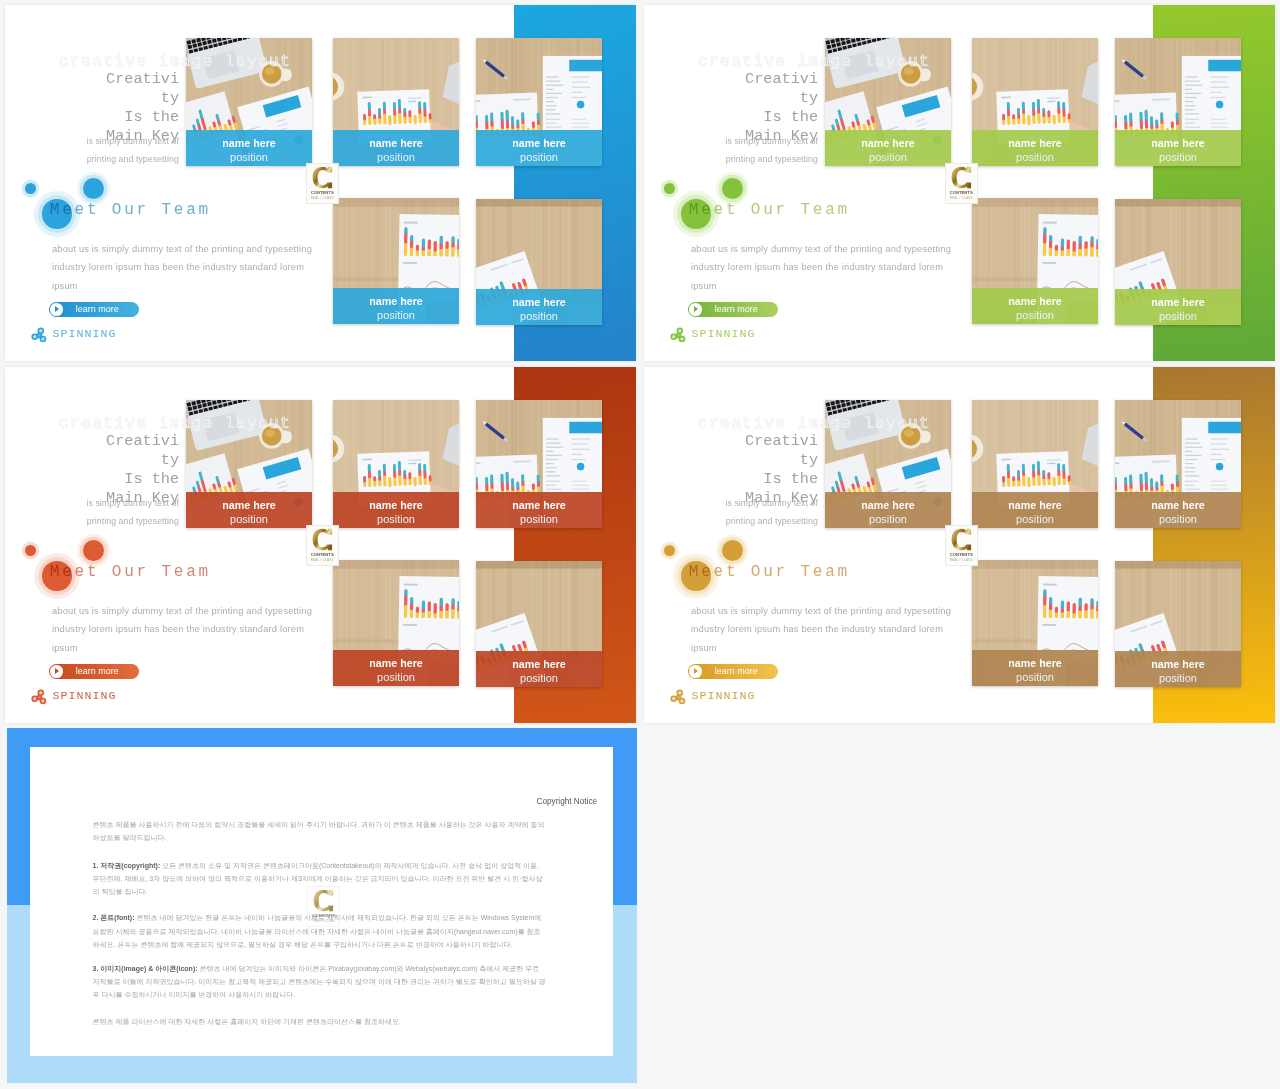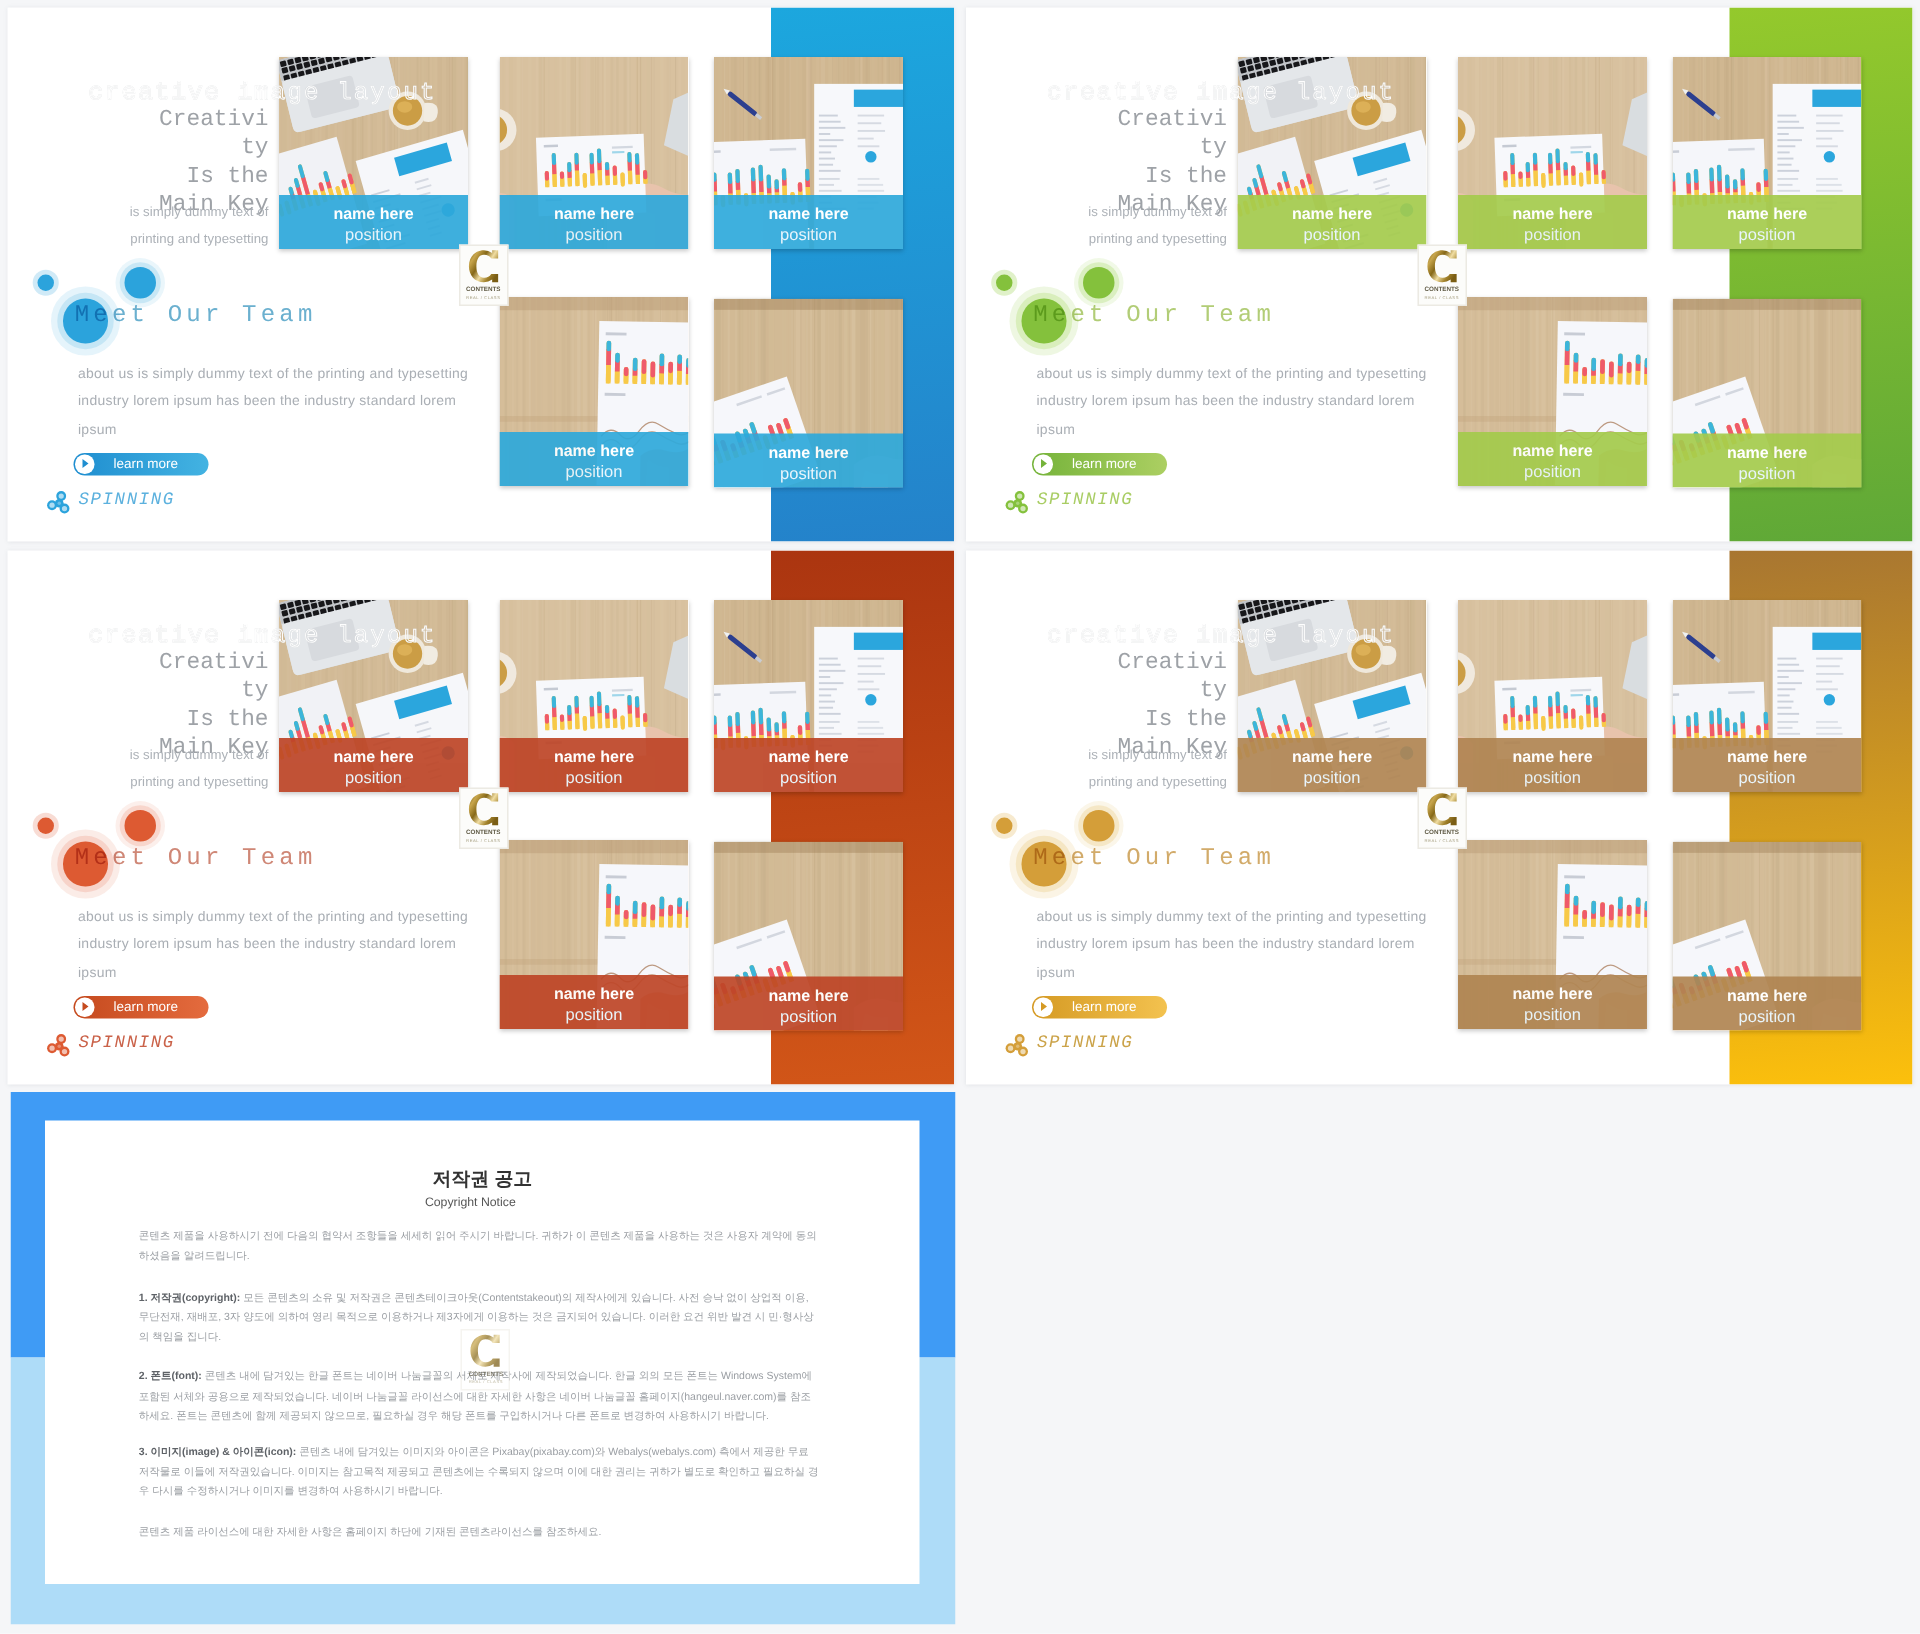--- a/index.html
+++ b/index.html
@@ -16,34 +16,34 @@
     text-align:right;line-height:18.9px;width:78px;word-break:break-word;}
   .subl{position:absolute;font-size:8.8px;letter-spacing:0.05px;color:#acb1b7;line-height:18.8px;text-align:right;width:124px;}
   .meet{position:absolute;font-family:"Liberation Mono",monospace;font-size:16px;letter-spacing:2.8px;white-space:nowrap;z-index:3;mix-blend-mode:multiply;font-family:"Liberation Mono",monospace;}
   .dot{position:absolute;border-radius:50%;}
   .para{position:absolute;font-size:9.3px;letter-spacing:0.18px;color:#a9aeb4;line-height:18.7px;width:266px;}
   .btn{position:absolute;height:15.5px;border-radius:8px;}
   .btn .lbl{position:absolute;left:27.1px;top:3.2px;font-size:9px;color:#ffffff;line-height:9px;}
   .playc{position:absolute;left:1.4px;top:1.4px;width:12.7px;height:12.7px;border-radius:50%;background:#fff;}
   .playc i{position:absolute;left:4.8px;top:3.2px;width:0;height:0;border-left:4.6px solid;
      border-top:3.2px solid transparent;border-bottom:3.2px solid transparent;}
-  .brand{position:absolute;font-style:italic;}
+  .brand{position:absolute;}
   .brand .bt{position:absolute;left:21.5px;top:0.5px;font-family:"Liberation Mono",monospace;font-size:11.6px;letter-spacing:1.05px;}
   .card{position:absolute;overflow:hidden;box-shadow:0 1px 3px rgba(0,0,0,0.22);z-index:5;}
   .card svg.ph{position:absolute;left:0;top:0;}
   .card .band{position:absolute;left:0;right:0;bottom:0;}
   .card .nm{position:absolute;left:0;right:0;text-align:center;color:#ffffff;font-size:10.7px;font-weight:bold;line-height:10px;}
   .card .ps{position:absolute;left:0;right:0;text-align:center;color:#e8f5fc;font-size:11px;line-height:10px;}
   .wm{position:absolute;width:31px;height:39px;background:#fcfcfa;border:1px solid #eceae3;z-index:20;text-align:center;}
   .wm .cglyph{position:absolute;left:50%;margin-left:-10.5px;top:2px;}
   .wm .t1{position:absolute;left:0;right:0;top:26px;font-size:4.2px;letter-spacing:0px;color:#5f5a45;font-weight:bold;}
   .wm .t2{position:absolute;left:0;right:0;top:32px;font-size:2.8px;letter-spacing:0.35px;color:#a8a183;}
   .crinner{position:absolute;background:#fff;}
   .crtitle{position:absolute;left:0;right:0;text-align:center;font-size:12.6px;color:#333333;font-weight:bold;}
-  .crsub{position:absolute;left:0;right:16px;text-align:center;font-size:8.2px;color:#555555;}
+  .crsub{position:absolute;left:0;right:16px;text-align:right;font-size:8.2px;color:#555555;}
   .crp{position:absolute;font-size:7px;color:#9a9ea3;line-height:13.1px;}
   .crp b{color:#5e6267;font-weight:bold;}
 </style>
 </head>
 <body>
 
 <svg width="0" height="0" style="position:absolute" aria-hidden="true">
     <defs>
       <symbol id="p1" viewBox="0 0 200 200" preserveAspectRatio="none">
         <rect width="200" height="200" fill="#d2ba96"></rect>
@@ -1115,21 +1115,20 @@
         </defs>
         <path fill="url(#gold)" d="M20.1 6.4 L20.1 0.8 L16.1 0.8 L16.1 2.6 A9.9 9.9 0 0 0 10.6 0.8 C4.6 0.8 0.6 5.4 0.6 11.5 C0.6 17.6 4.6 22.2 10.6 22.2 A9.9 9.9 0 0 0 16.1 20.4 L16.1 22.2 L20.1 22.2 L20.1 16.6 L15.5 16.6 A5.6 5.6 0 0 1 10.6 19.1 C7.3 19.1 5.6 15.9 5.6 11.5 C5.6 7.1 7.3 3.9 10.6 3.9 A5.6 5.6 0 0 1 15.5 6.4 Z"></path>
       </svg>
       <div class="t1">CONTENTS</div>
       <div class="t2">REAL / CLASS</div>
     </div>
     <div class="slide" style="left:6.75px;top:727.8px;width:630px;height:355px;background:transparent;box-shadow:none;">
       <div style="position:absolute;left:0;top:0;width:630px;height:177px;background:#3f9bf5;"></div>
       <div style="position:absolute;left:0;top:177px;width:630px;height:178px;background:#aedcf8;"></div>
       <div class="crinner" style="left:23.3px;top:19.7px;width:583px;height:309px;">
-        <div class="crtitle" style="top:30.8px;">저작권 공고</div>
         <div class="crsub" style="top:49.2px;">Copyright Notice</div>
         <div class="crp" style="left:62.5px;top:70.5px;width:454px;">콘텐츠 제품을 사용하시기 전에 다음의 협약서 조항들을 세세히 읽어 주시기 바랍니다. 귀하가 이 콘텐츠 제품을 사용하는 것은 사용자 계약에 동의하셨음을 알려드립니다.</div>
         <div class="crp" style="left:62.5px;top:111.5px;width:454px;"><b>1. 저작권(copyright):</b><span> 모든 콘텐츠의 소유 및 저작권은 콘텐츠테이크아웃(Contentstakeout)의 제작사에게 있습니다. 사전 승낙 없이 상업적 이용, 무단전재, 재배포, 3자 양도에 의하여 영리 목적으로 이용하거나 제3자에게 이용하는 것은 금지되어 있습니다. 이러한 요건 위반 발견 시 민·형사상의 책임을 집니다.</span></div>
         <div class="crp" style="left:62.5px;top:164px;width:454px;"><b>2. 폰트(font):</b><span> 콘텐츠 내에 담겨있는 한글 폰트는 네이버 나눔글꼴의 서체로 제작사에 제작되었습니다. 한글 외의 모든 폰트는 Windows System에 포함된 서체와 공용으로 제작되었습니다. 네이버 나눔글꼴 라이선스에 대한 자세한 사항은 네이버 나눔글꼴 홈페이지(hangeul.naver.com)를 참조하세요. 폰트는 콘텐츠에 함께 제공되지 않으므로, 필요하실 경우 해당 폰트를 구입하시거나 다른 폰트로 변경하여 사용하시기 바랍니다.</span></div>
         <div class="crp" style="left:62.5px;top:214.5px;width:454px;"><b>3. 이미지(image) &amp; 아이콘(icon):</b><span> 콘텐츠 내에 담겨있는 이미지와 아이콘은 Pixabay(pixabay.com)와 Webalys(webalys.com) 측에서 제공한 무료 저작물로 이들에 저작권있습니다. 이미지는 참고목적 제공되고 콘텐츠에는 수록되지 않으며 이에 대한 권리는 귀하가 별도로 확인하고 필요하실 경우 다시를 수정하시거나 이미지를 변경하여 사용하시기 바랍니다.</span></div>
         <div class="crp" style="left:62.5px;top:267.5px;width:454px;">콘텐츠 제품 라이선스에 대한 자세한 사항은 홈페이지 하단에 기재된 콘텐츠라이선스를 참조하세요.</div>
       </div>
     </div>
     <div class="wm" style="left:307.45px;top:886.0px;background:transparent;border-color:rgba(236,234,227,0.75);opacity:0.72;">
       <svg class="cglyph" width="21" height="23" viewBox="0 0 21 23" aria-label="C">

